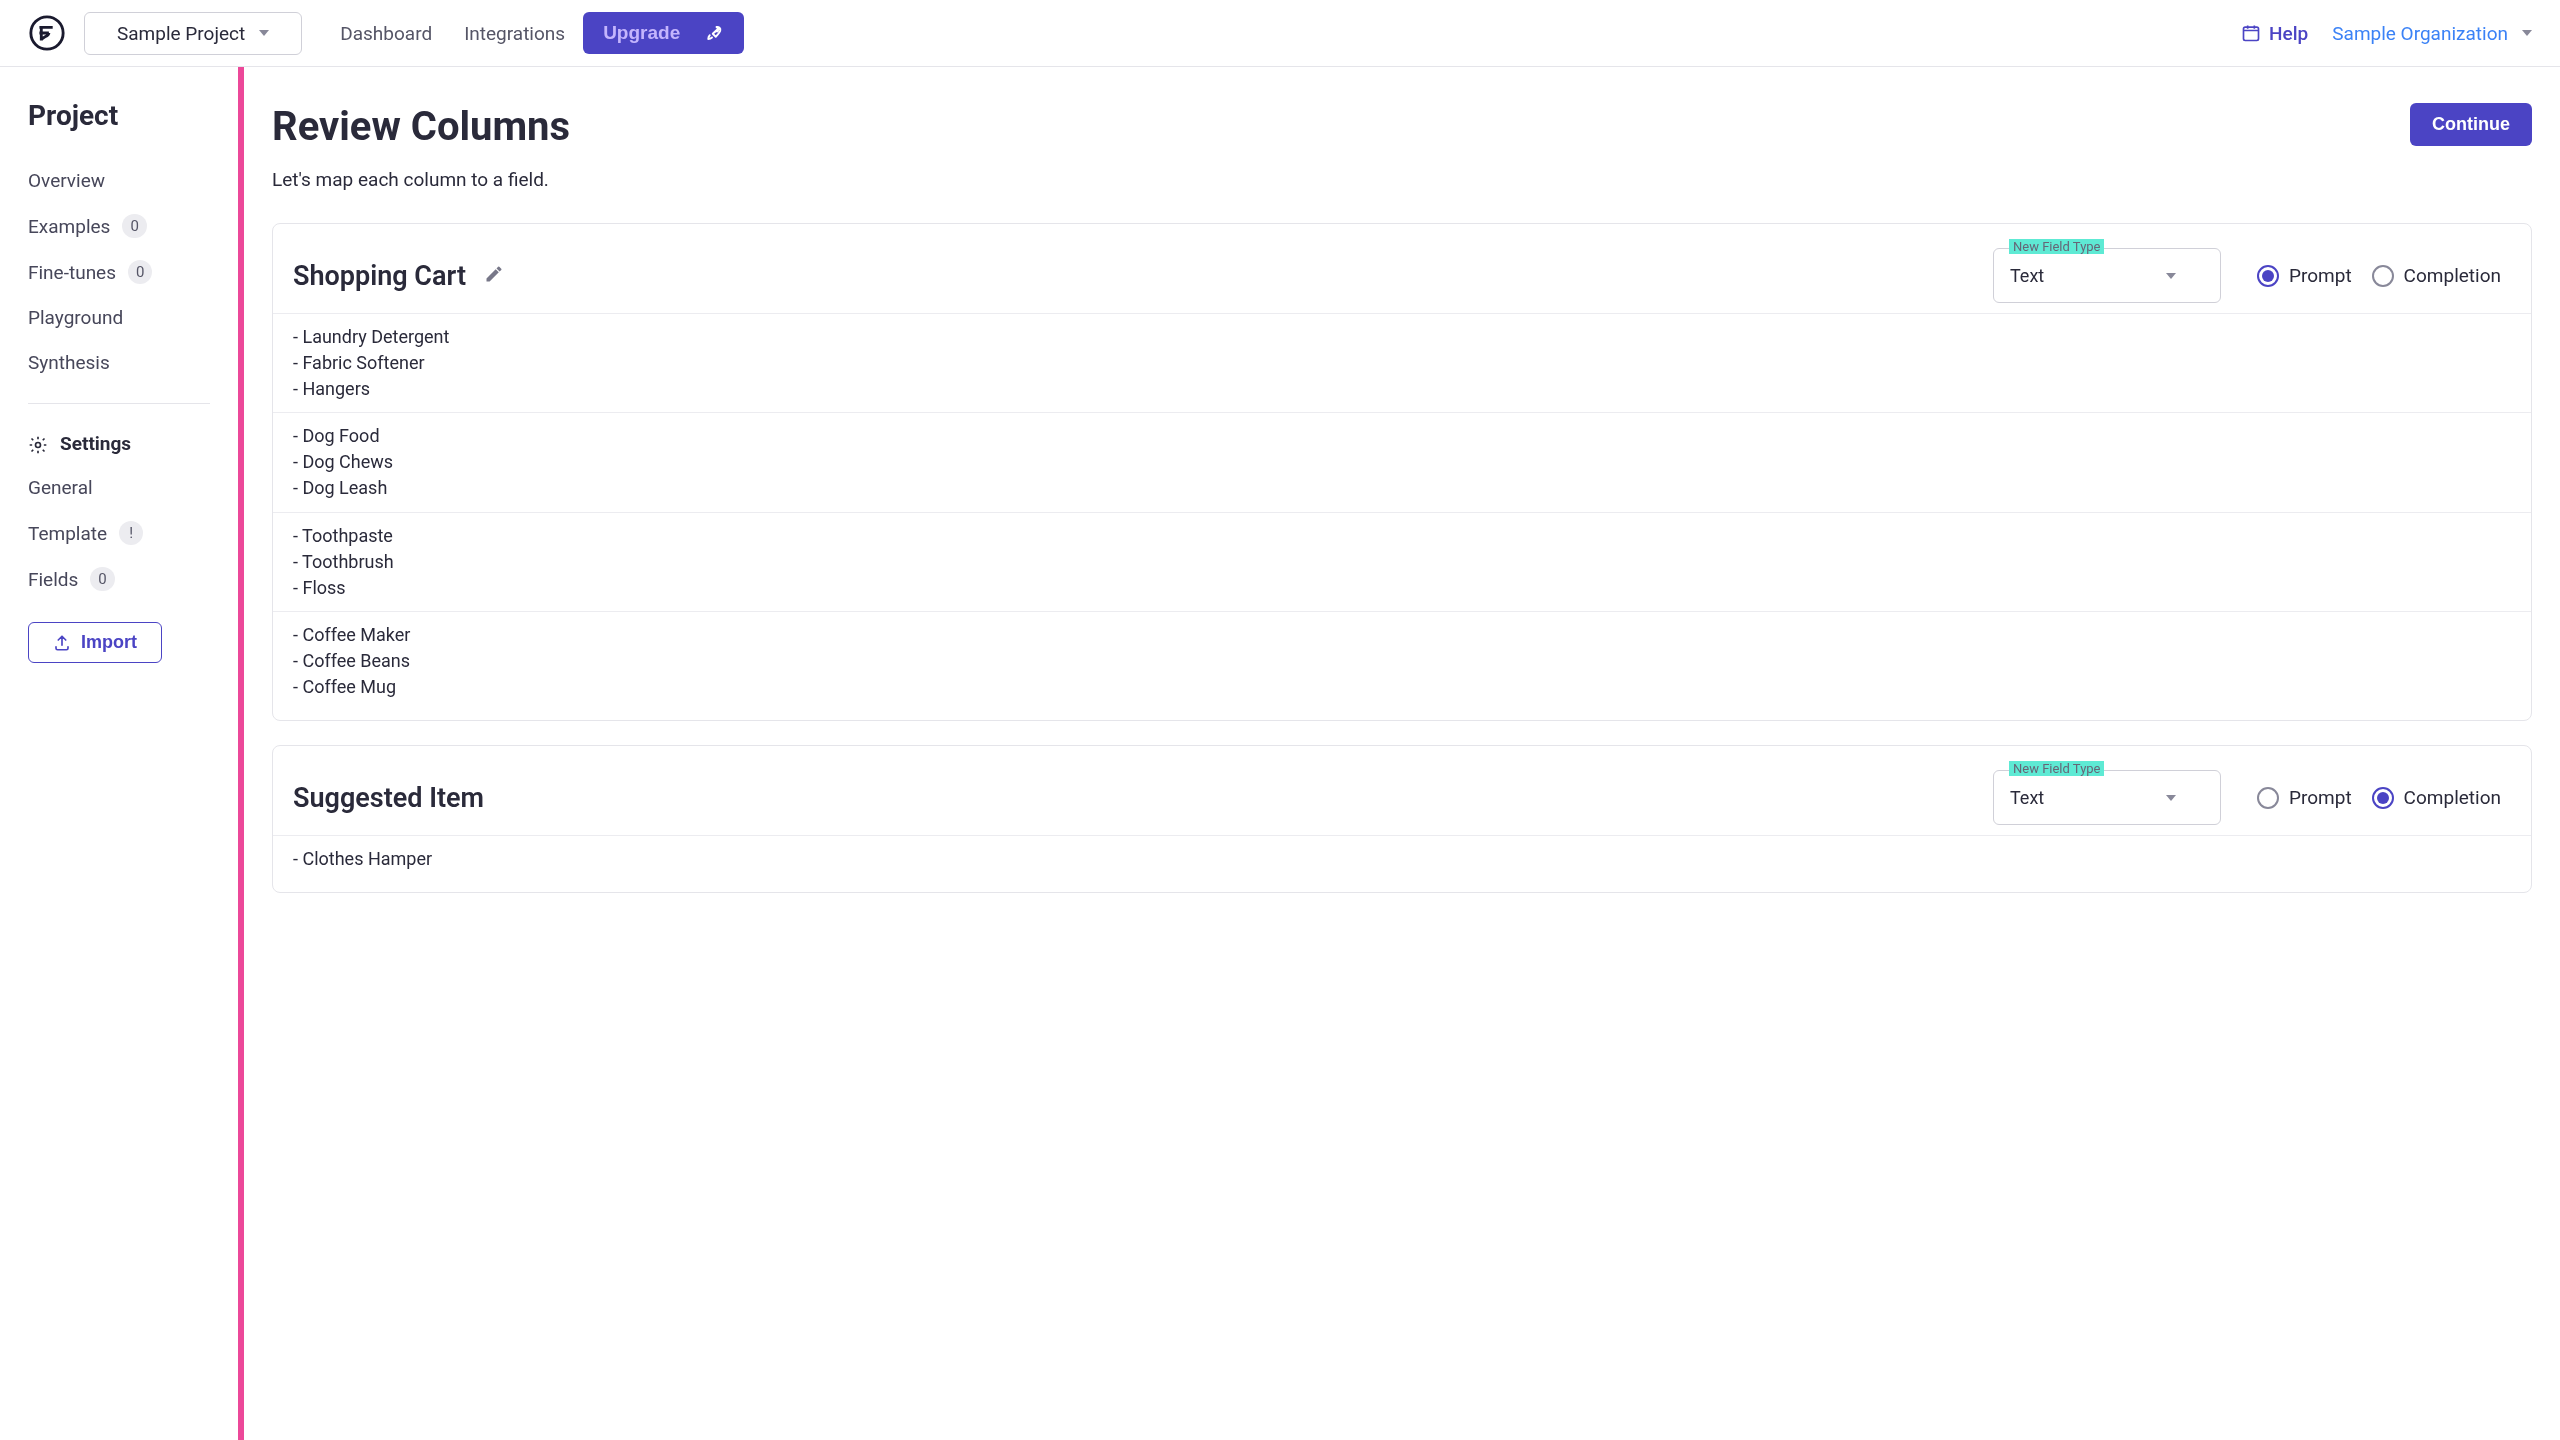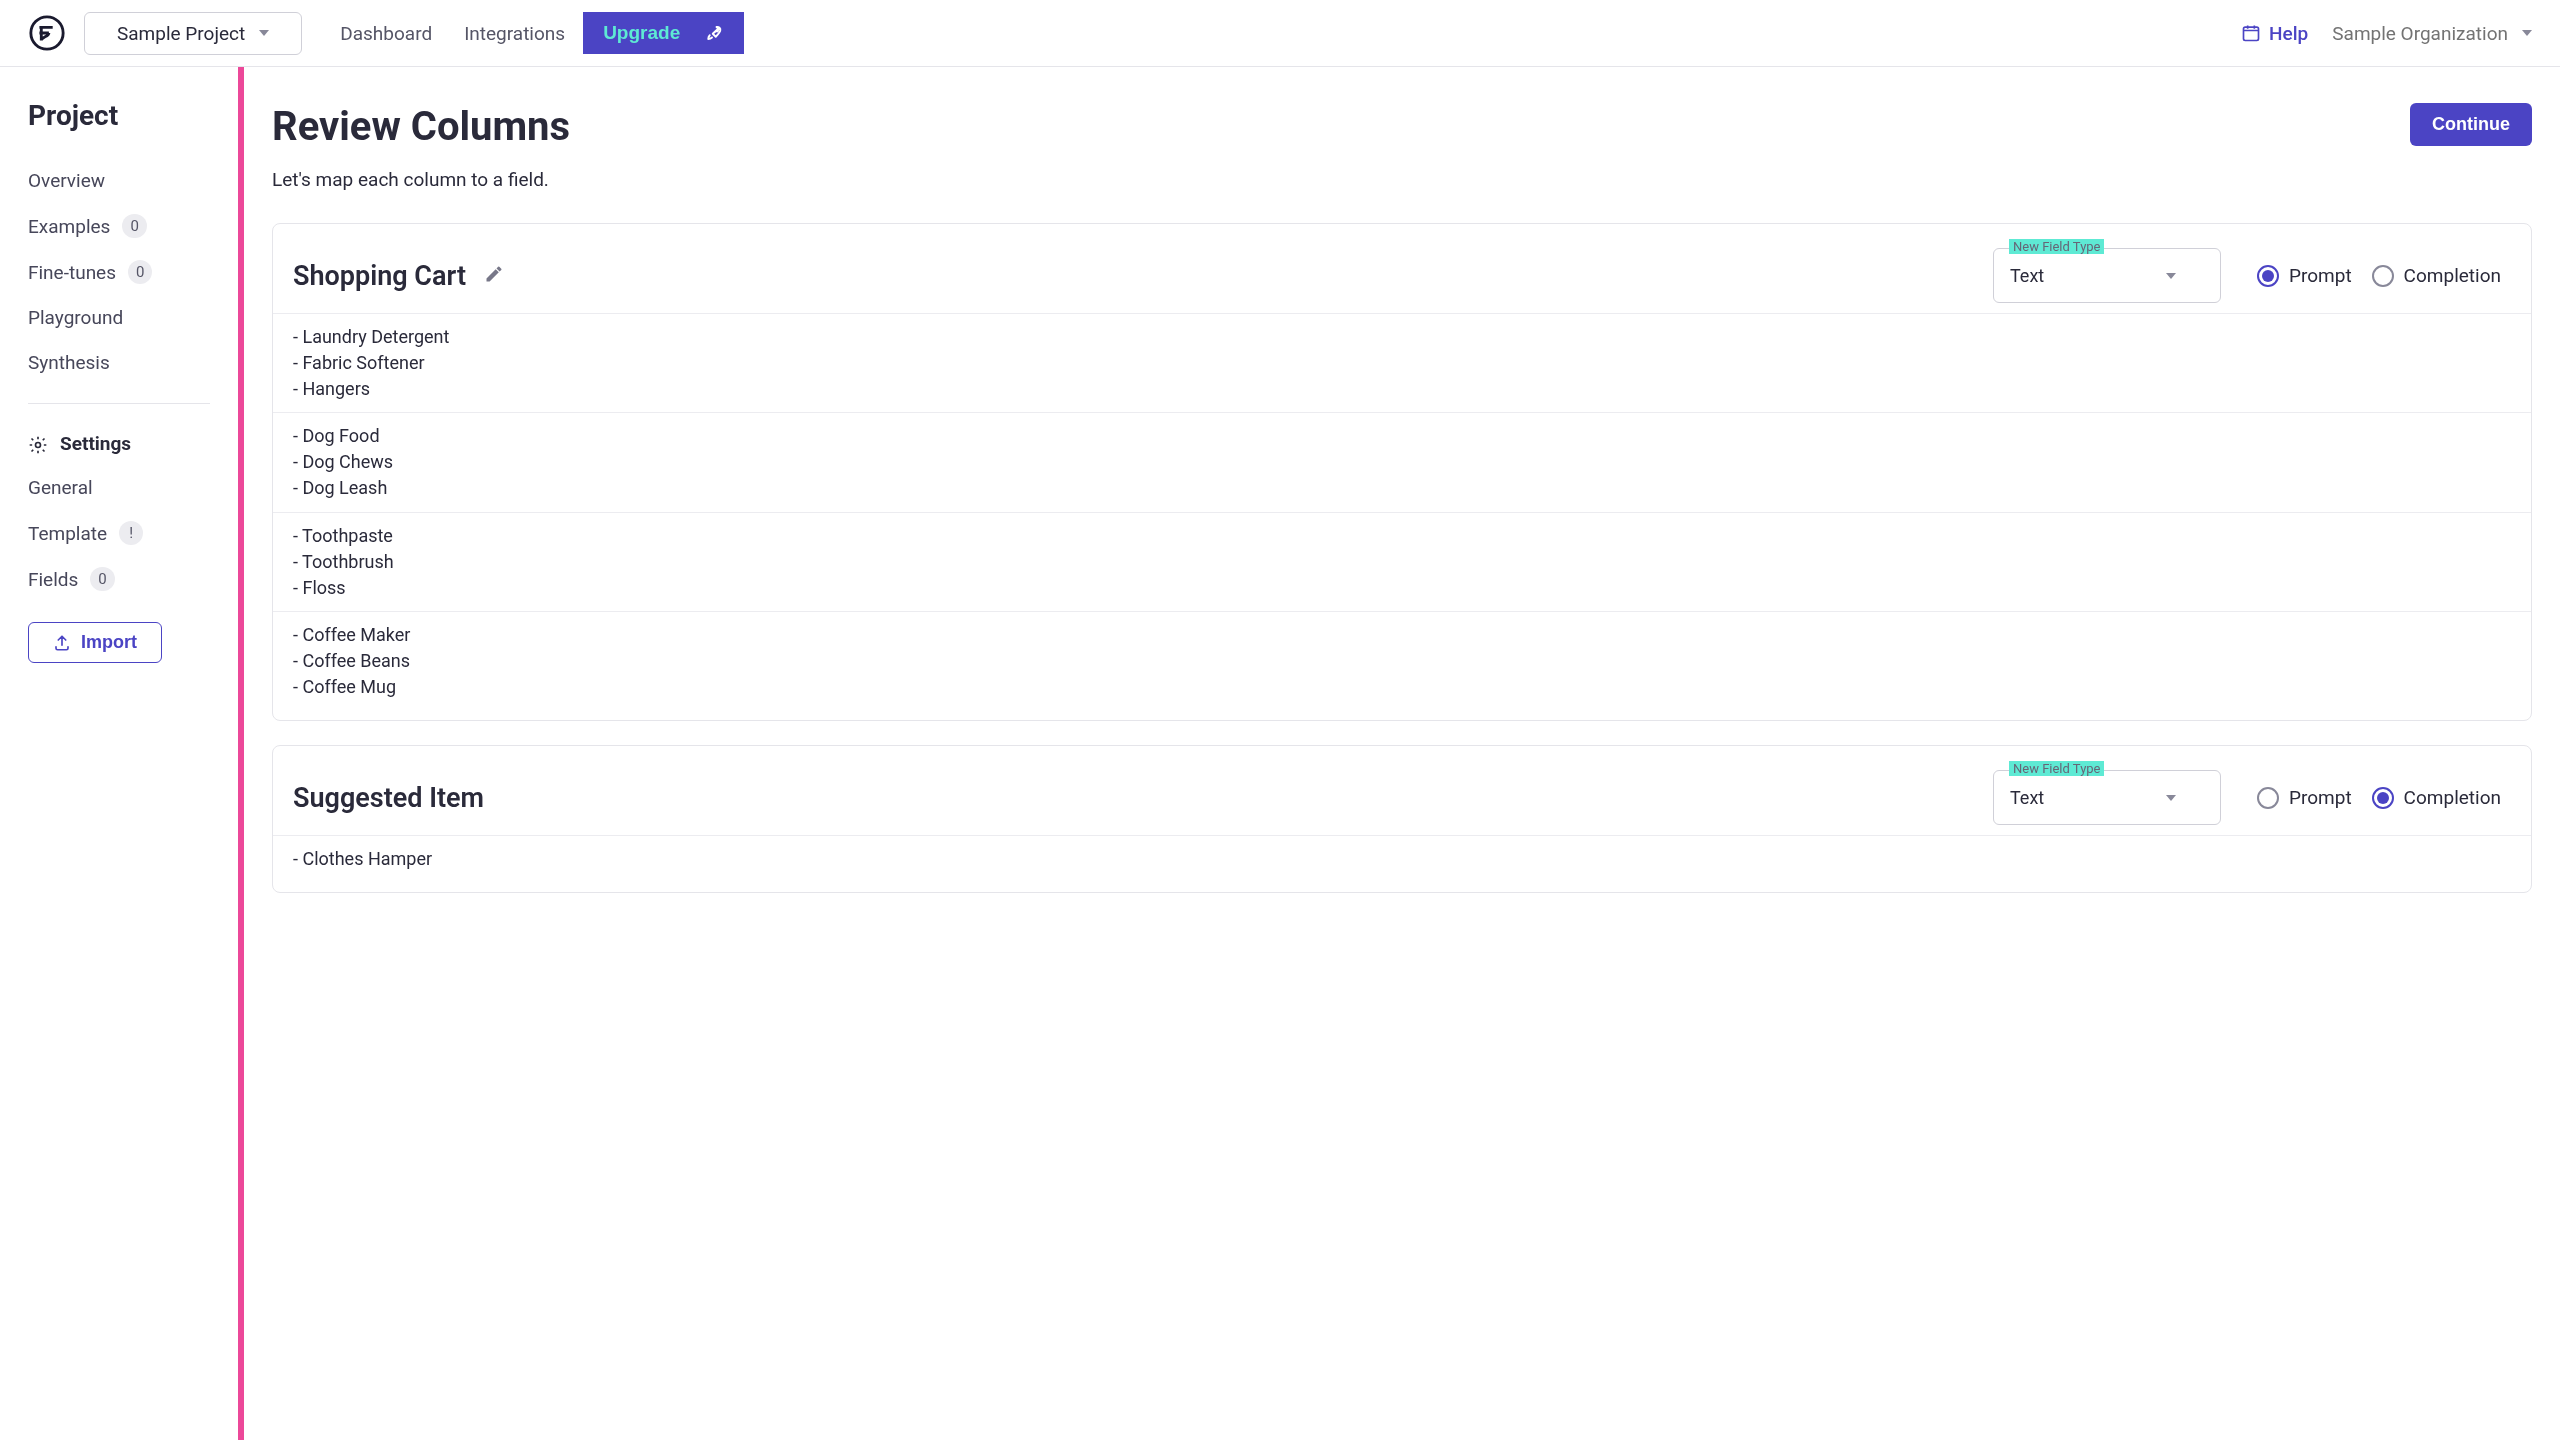--- a/index.html
+++ b/index.html
@@ -40,23 +40,23 @@
   gap: 32px;
   margin-left: 20px;
 }
 .nav-link {
   font-size: 19px;
   color: #555566;
   cursor: pointer;
 }
 .upgrade-btn {
   background: #4b44c4;
-  color: #5eead4;
+  color: #c4b5fd;
   border: none;
-  border-radius: 0;
+  border-radius: 6px;
   padding: 10px 20px;
   font-size: 19px;
   font-weight: 600;
   display: flex;
   align-items: center;
   gap: 26px;
   cursor: pointer;
 }
 .topbar-right {
   margin-left: auto;
@@ -71,21 +71,21 @@
   color: #4b44c4;
   font-size: 19px;
   font-weight: 500;
   cursor: pointer;
 }
 .org-select {
   display: flex;
   align-items: center;
   gap: 14px;
   font-size: 19px;
-  color: #737373;
+  color: #3b82f6;
   cursor: pointer;
 }
 .body-wrap {
   display: flex;
 }
 .sidebar {
   width: 244px;
   border-right: 6px solid #ec4899;
   padding: 32px 28px 28px 28px;
   min-height: calc(100vh - 67px);

